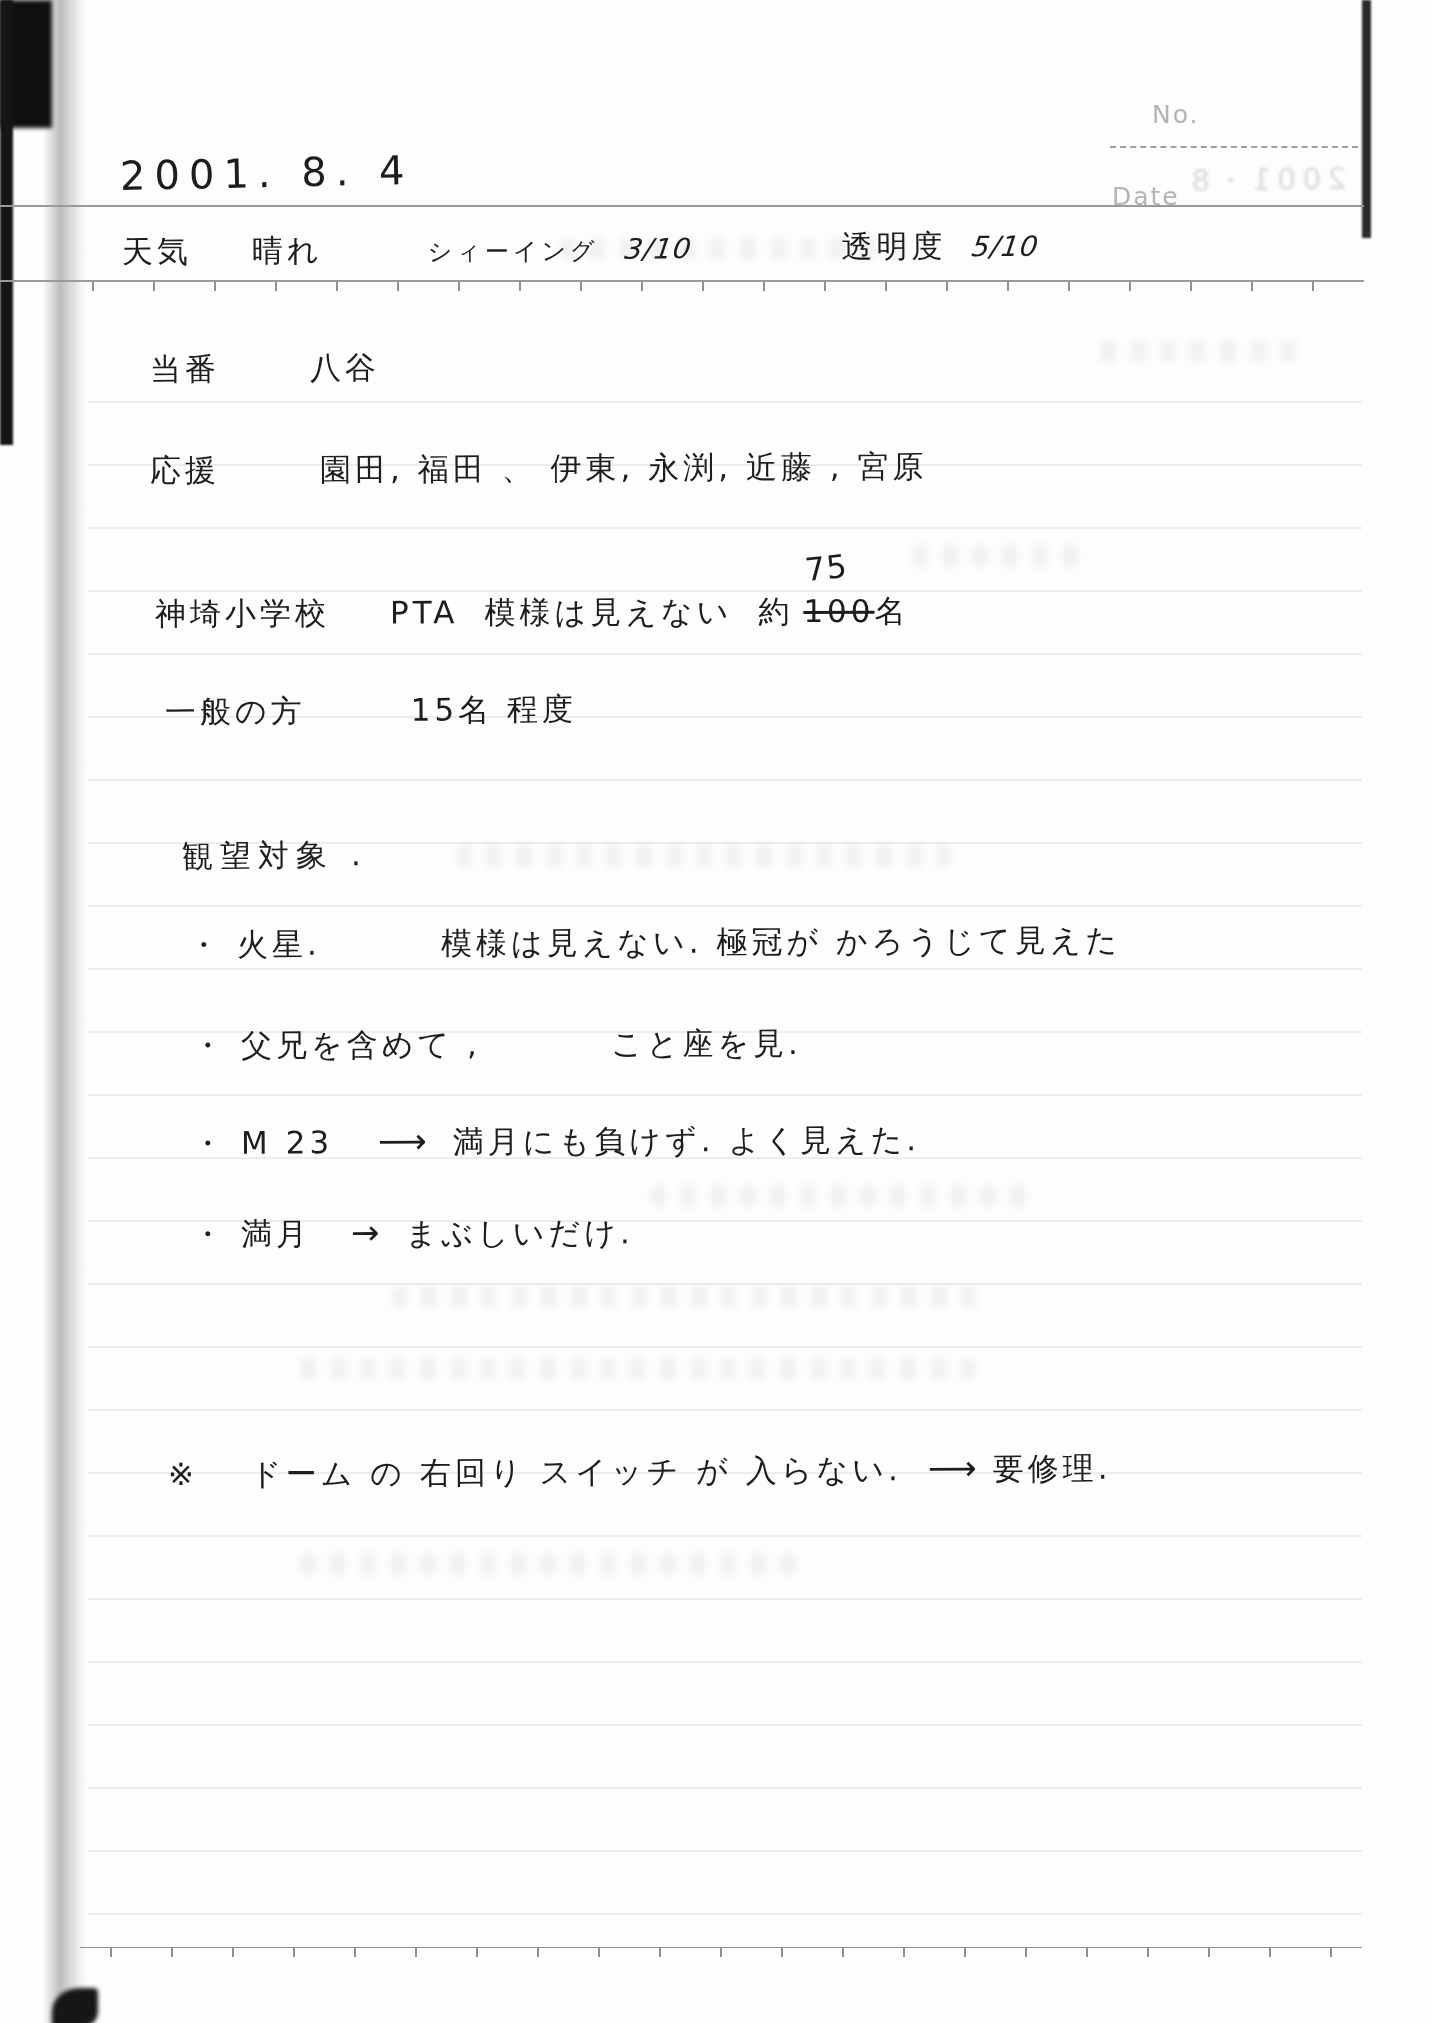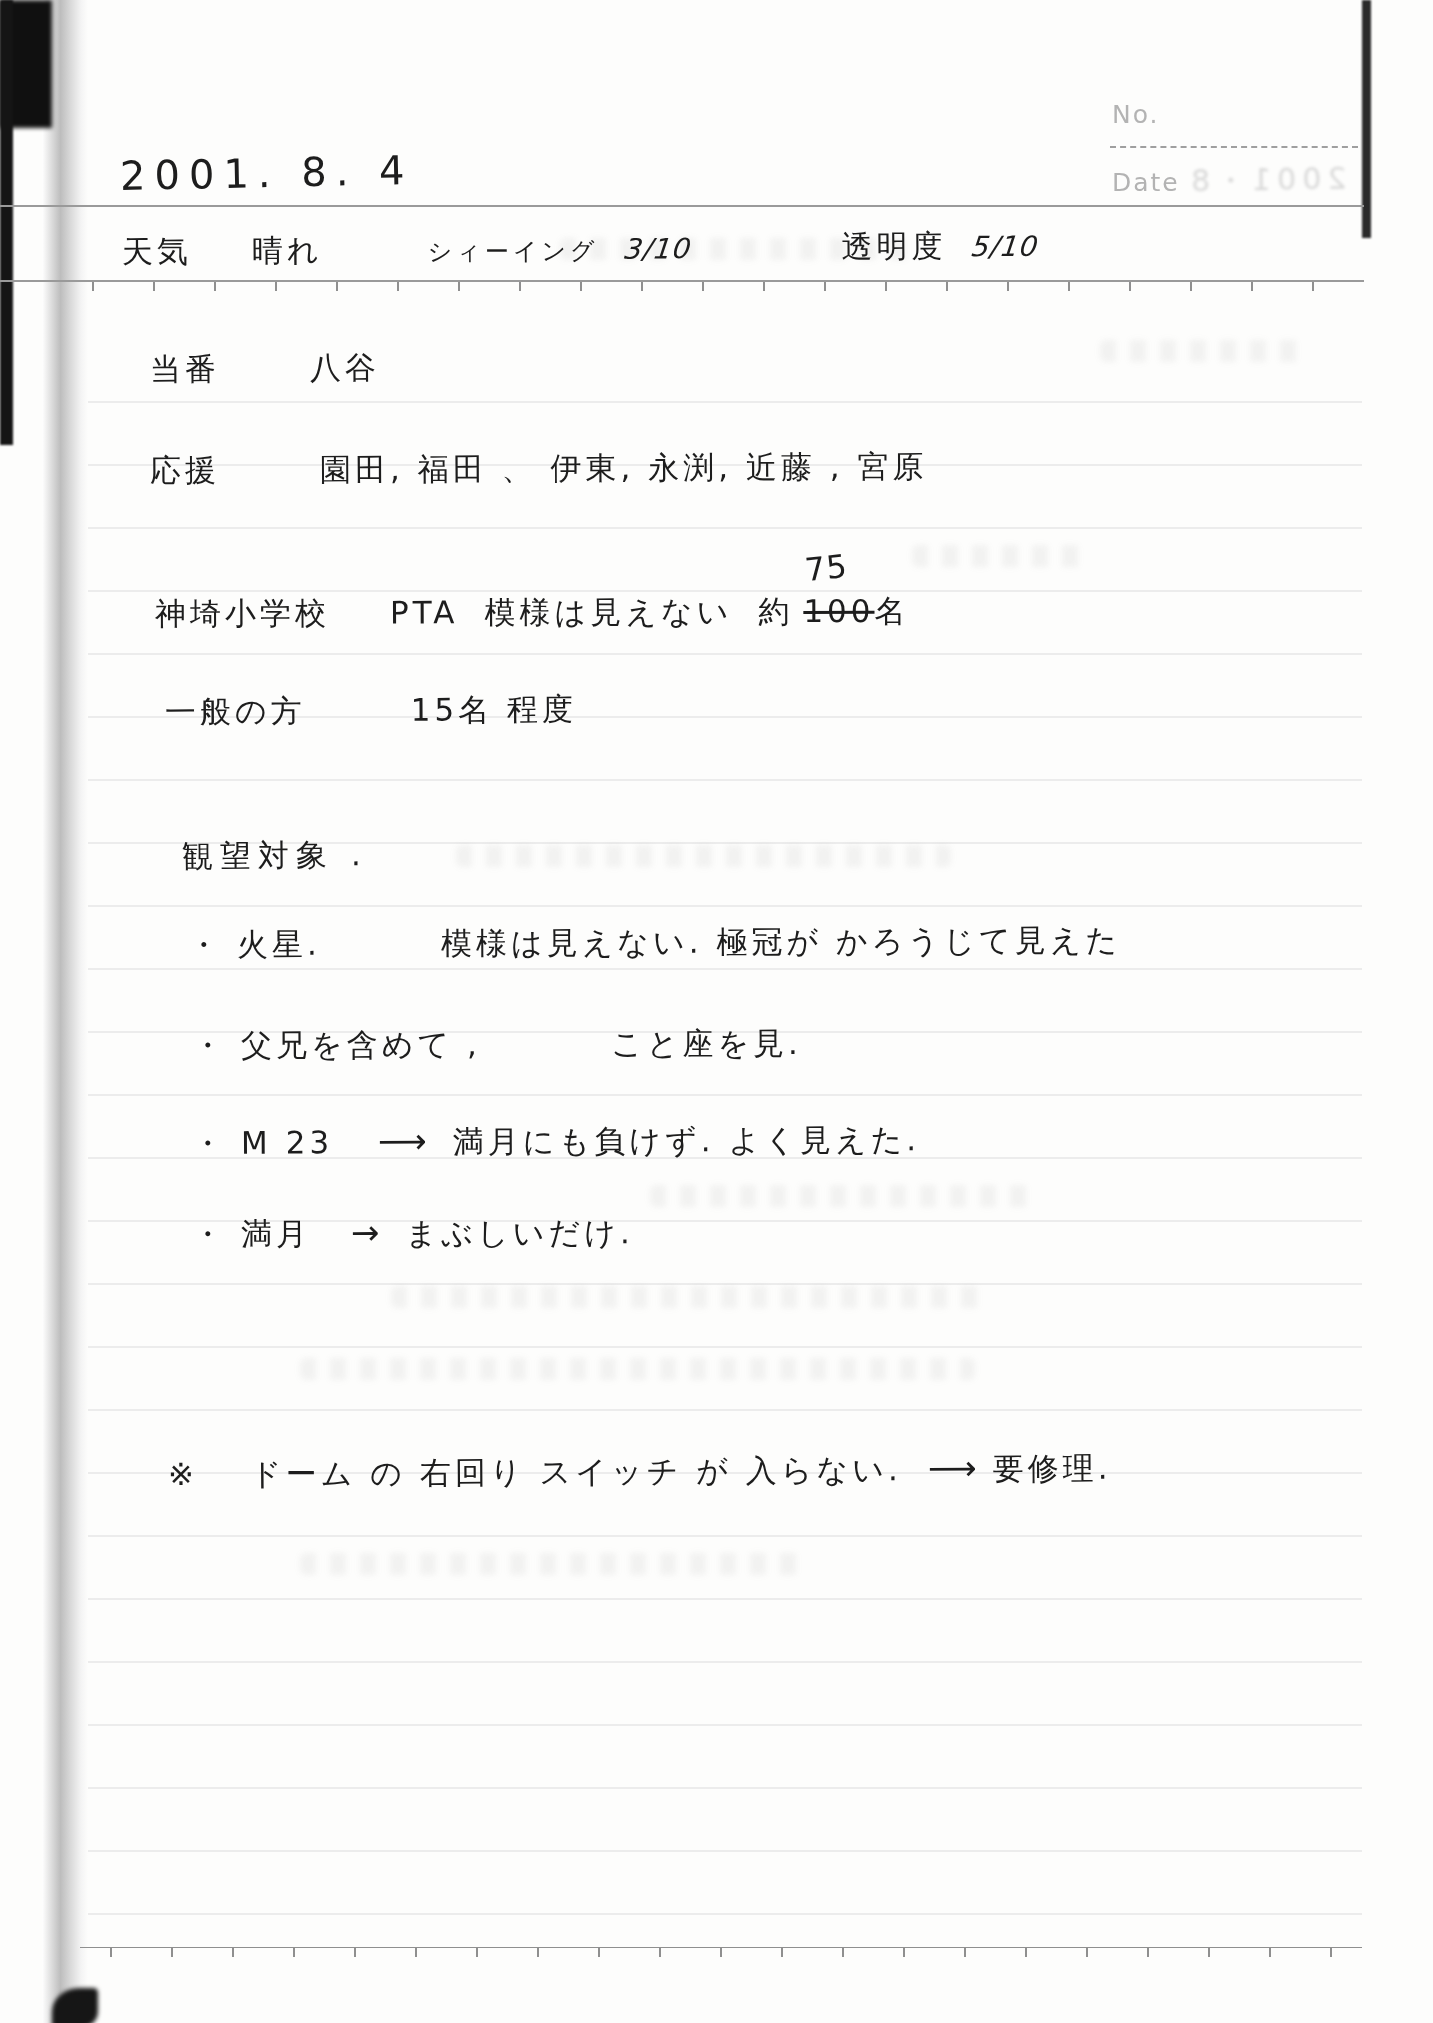--- a/index.html
+++ b/index.html
@@ -51,23 +51,23 @@
 
 <div class="scan">
 
   <div class="faint-lines"></div>
   <div class="gutter"></div>
   <div class="edge-block-topleft"></div>
   <div class="edge-strip-left"></div>
   <div class="edge-strip-right"></div>
   <div class="corner-blob-bottomleft"></div>
 
-  <div class="printed" style="left:1112px;top:100px;">No.</div>
+  <div class="printed" style="left:1152px;top:100px;">No.</div>
   <div class="dashed-line" style="left:1110px;top:146px;width:248px;"></div>
-  <div class="printed" style="left:1112px;top:168px;">Date</div>
+  <div class="printed" style="left:1112px;top:182px;">Date</div>
   <div class="ghost-text" style="left:1185px;top:160px;">2001・8</div>
 
   <div class="rule" style="left:0;top:205px;width:1364px;"></div>
   <div class="rule" style="left:0;top:280px;width:1364px;"></div>
   <div class="ticks" style="left:92px;top:282px;width:1270px;"></div>
   <div class="rule" style="left:80px;top:1947px;width:1282px;height:1px;background:#8f8f8f;"></div>
   <div class="ticks" style="left:110px;top:1948px;width:1252px;"></div>
 
   <div class="smudge" style="left:560px;top:238px;width:350px;"></div>
   <div class="smudge" style="left:1100px;top:340px;width:200px;"></div>

